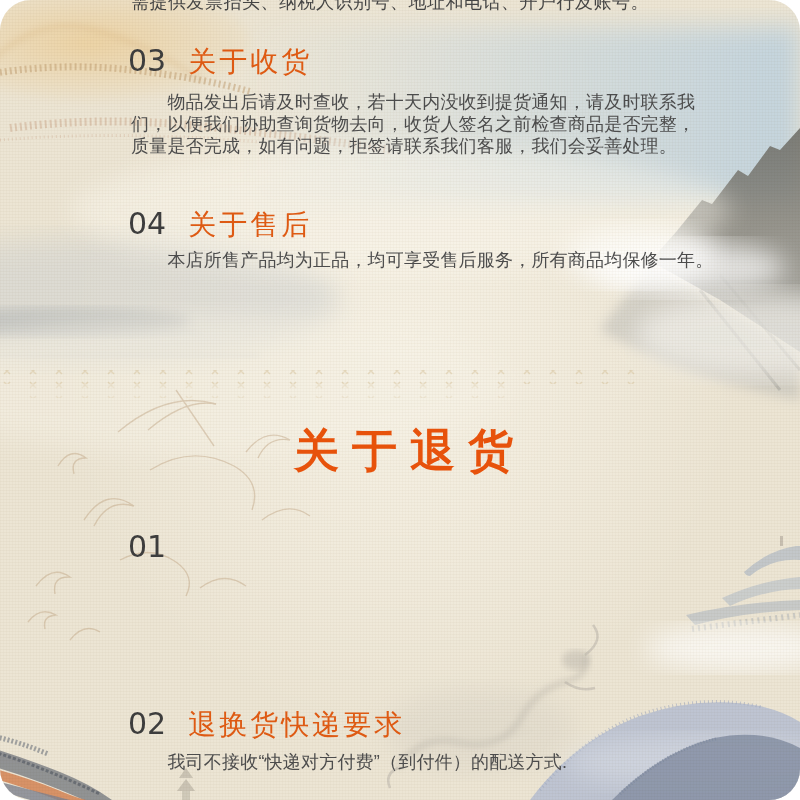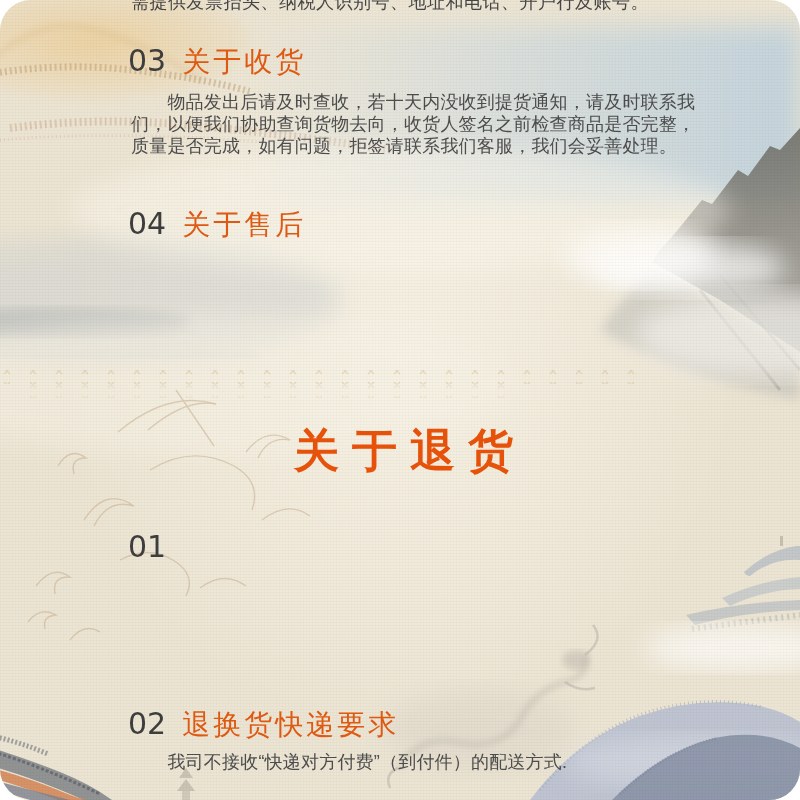--- a/index.html
+++ b/index.html
@@ -19,21 +19,21 @@
     background-image:
       repeating-linear-gradient(0deg, rgba(166,146,108,.05) 0 1px, rgba(0,0,0,0) 1px 3px),
       repeating-linear-gradient(90deg, rgba(166,146,108,.04) 0 1px, rgba(0,0,0,0) 1px 3px);
     mix-blend-mode:multiply;
   }
   svg.bg{position:absolute; inset:0; width:800px; height:800px;}
   .cut{
     position:absolute; left:131px; top:-9px; font-size:18px; line-height:22px;
     color:#454545; white-space:pre; letter-spacing:.5px;
   }
-  .h-row{position:absolute; left:128px; display:flex; align-items:baseline; gap:16px;}
+  .h-row{position:absolute; left:128px; display:flex; align-items:baseline; gap:22px;}
   .h-num{font-size:30px; line-height:32px; color:var(--number); font-family:"DejaVu Sans", sans-serif;}
   .h-txt{font-size:28px; line-height:32px; letter-spacing:3px; color:var(--accent);}
   .para{
     position:absolute; left:131px; font-size:18px; line-height:22px;
     color:var(--body); letter-spacing:.2px;
   }
   .para div{white-space:pre;}
   .banner{
     position:absolute; left:0; top:424px; width:800px; text-align:center;
     font-family:"Liberation Serif", serif; font-weight:bold;
@@ -174,20 +174,23 @@
   <div class="para" style="top:91px">
     <div>　　物品发出后请及时查收，若十天内没收到提货通知，请及时联系我</div>
     <div>们，以便我们协助查询货物去向，收货人签名之前检查商品是否完整，</div>
     <div>质量是否完成，如有问题，拒签请联系我们客服，我们会妥善处理。</div>
   </div>
 
   <div class="h-row" style="top:208px">
     <span class="h-num">04</span>
     <span class="h-txt">关于售后</span>
   </div>
+  <div class="para" style="top:249px">
+    <div>　　本店所售产品均为正品，均可享受售后服务，所有商品均保修一年。</div>
+  </div>
 
   <div class="banner">关于退货</div>
 
   <div class="h-row" style="top:531px">
     <span class="h-num">01</span>
   </div>
 
   <div class="h-row" style="top:708px">
     <span class="h-num">02</span>
     <span class="h-txt">退换货快递要求</span>

